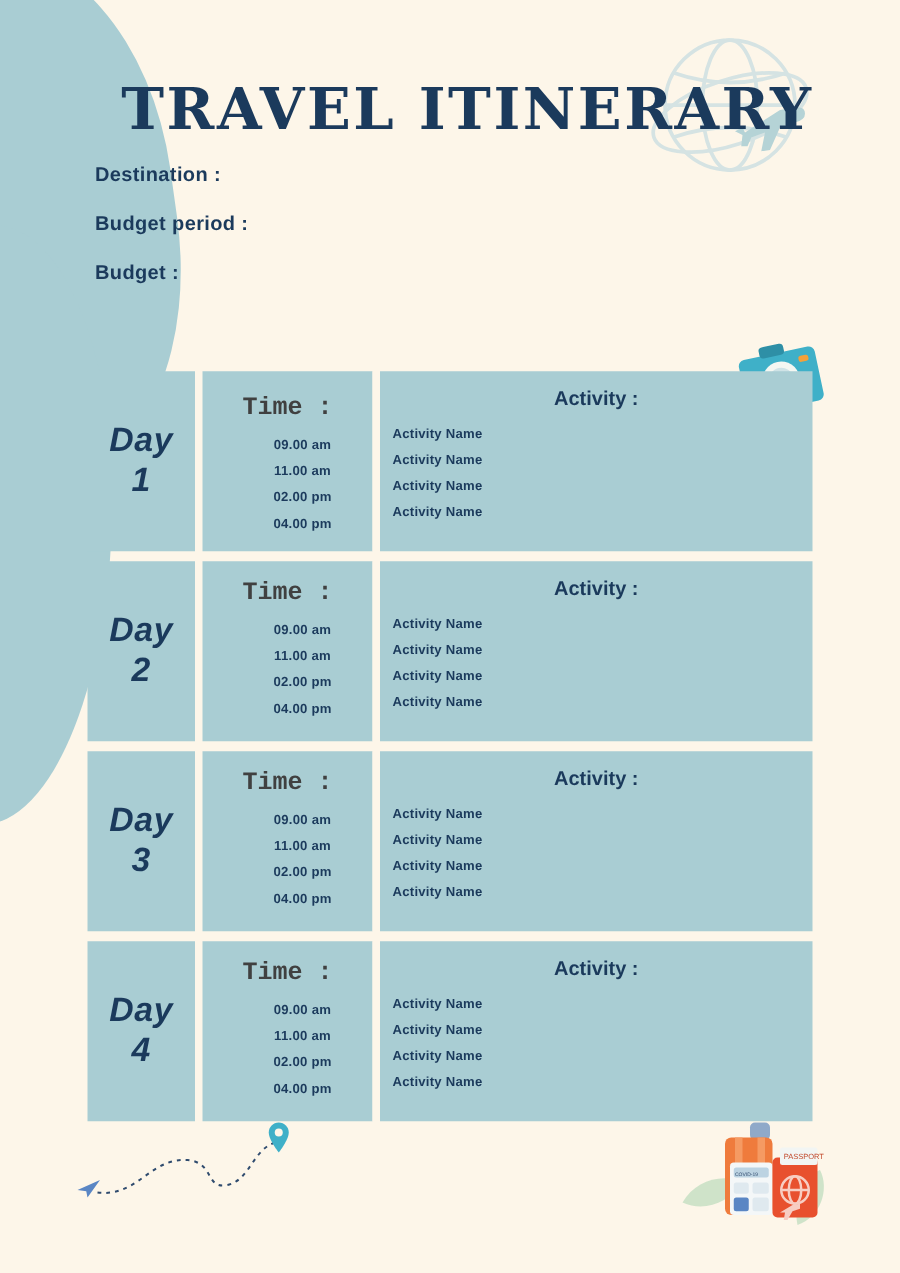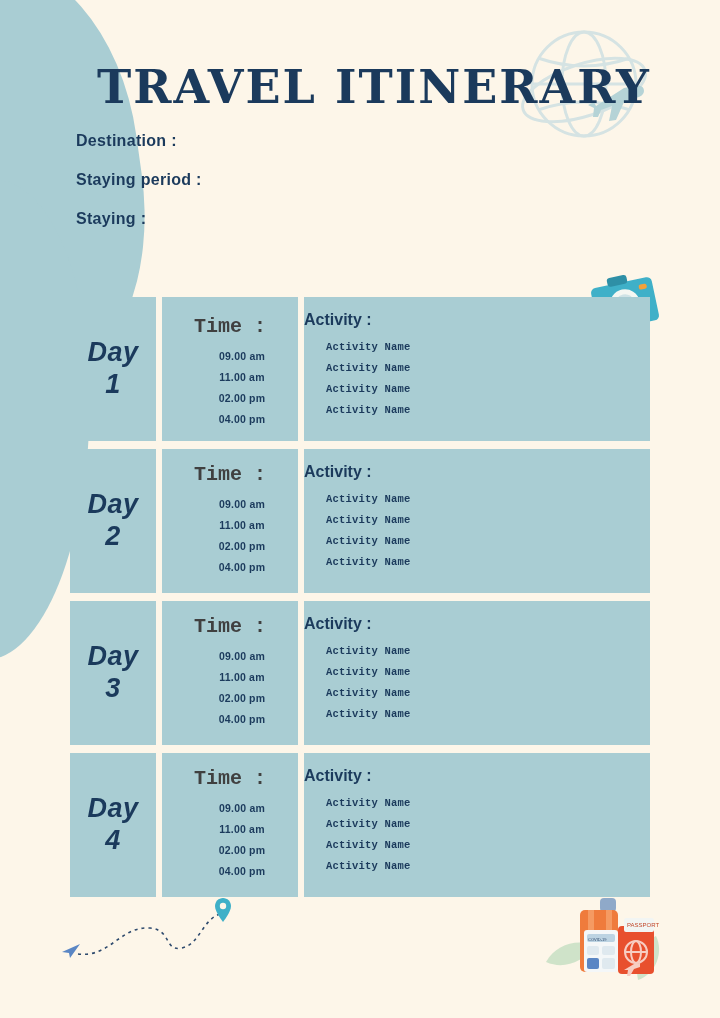--- a/index.html
+++ b/index.html
@@ -142,29 +142,29 @@
   .cell-act {
     flex: 1;
     padding-top: 14px;
     box-sizing: border-box;
   }
   .cell-act .hdr {
     font-size: 16px;
     font-weight: bold;
     color: #1b3a5c;
     margin-bottom: 12px;
+    text-align: center;
   }
   .cell-act .a {
     font-size: 10.5px;
     font-weight: bold;
     color: #1b3a5c;
     margin-bottom: 9px;
-    padding-left: 22px;
+    padding-left: 10px;
     letter-spacing: 0.2px;
-    font-family: Liberation Mono, monospace;
   }
   
   .row-0 .cell-time { padding-top: 18px; }
   .row-0 .cell-act { padding-top: 14px; }
 
   
   .camera {
     position: absolute;
     right: 56px;
     top: 268px;
@@ -204,22 +204,22 @@
     <ellipse cx="72" cy="68" rx="64" ry="26" fill="none" stroke="#cfe0e2" stroke-width="3" transform="rotate(-18 72 68)"></ellipse>
     <g>
       <path d="M84 84 L112 66 L124 64 Q132 63 132 69 Q132 74 124 76 L112 80 L104 98 L97 99 L100 84 L89 88 L86 95 L81 95 L82 86 L76 83 L82 80 Z" fill="#a9cdd3"></path>
     </g>
   </svg>
 
   <div class="title">TRAVEL ITINERARY</div>
 
   <div class="fields">
     <div class="field-line">Destination :</div>
-    <div class="field-line">Staying period :</div>
-    <div class="field-line">Staying :</div>
+    <div class="field-line">Budget period :</div>
+    <div class="field-line">Budget :</div>
   </div>
 
   <svg class="camera" viewBox="0 0 76 70">
     <g transform="rotate(-12 38 36)">
       <rect x="6" y="14" width="62" height="44" rx="5" fill="#3fb0c8"></rect>
       <rect x="24" y="7" width="20" height="9" rx="3" fill="#2e8fa6"></rect>
       <circle cx="37" cy="36" r="15" fill="#f4f7f2"></circle>
       <circle cx="37" cy="36" r="10" fill="#cfe3e6"></circle>
       <circle cx="33" cy="32" r="3" fill="#ffffff"></circle>
       <rect x="54" y="20" width="8" height="5" rx="2" fill="#f4a13a"></rect>

